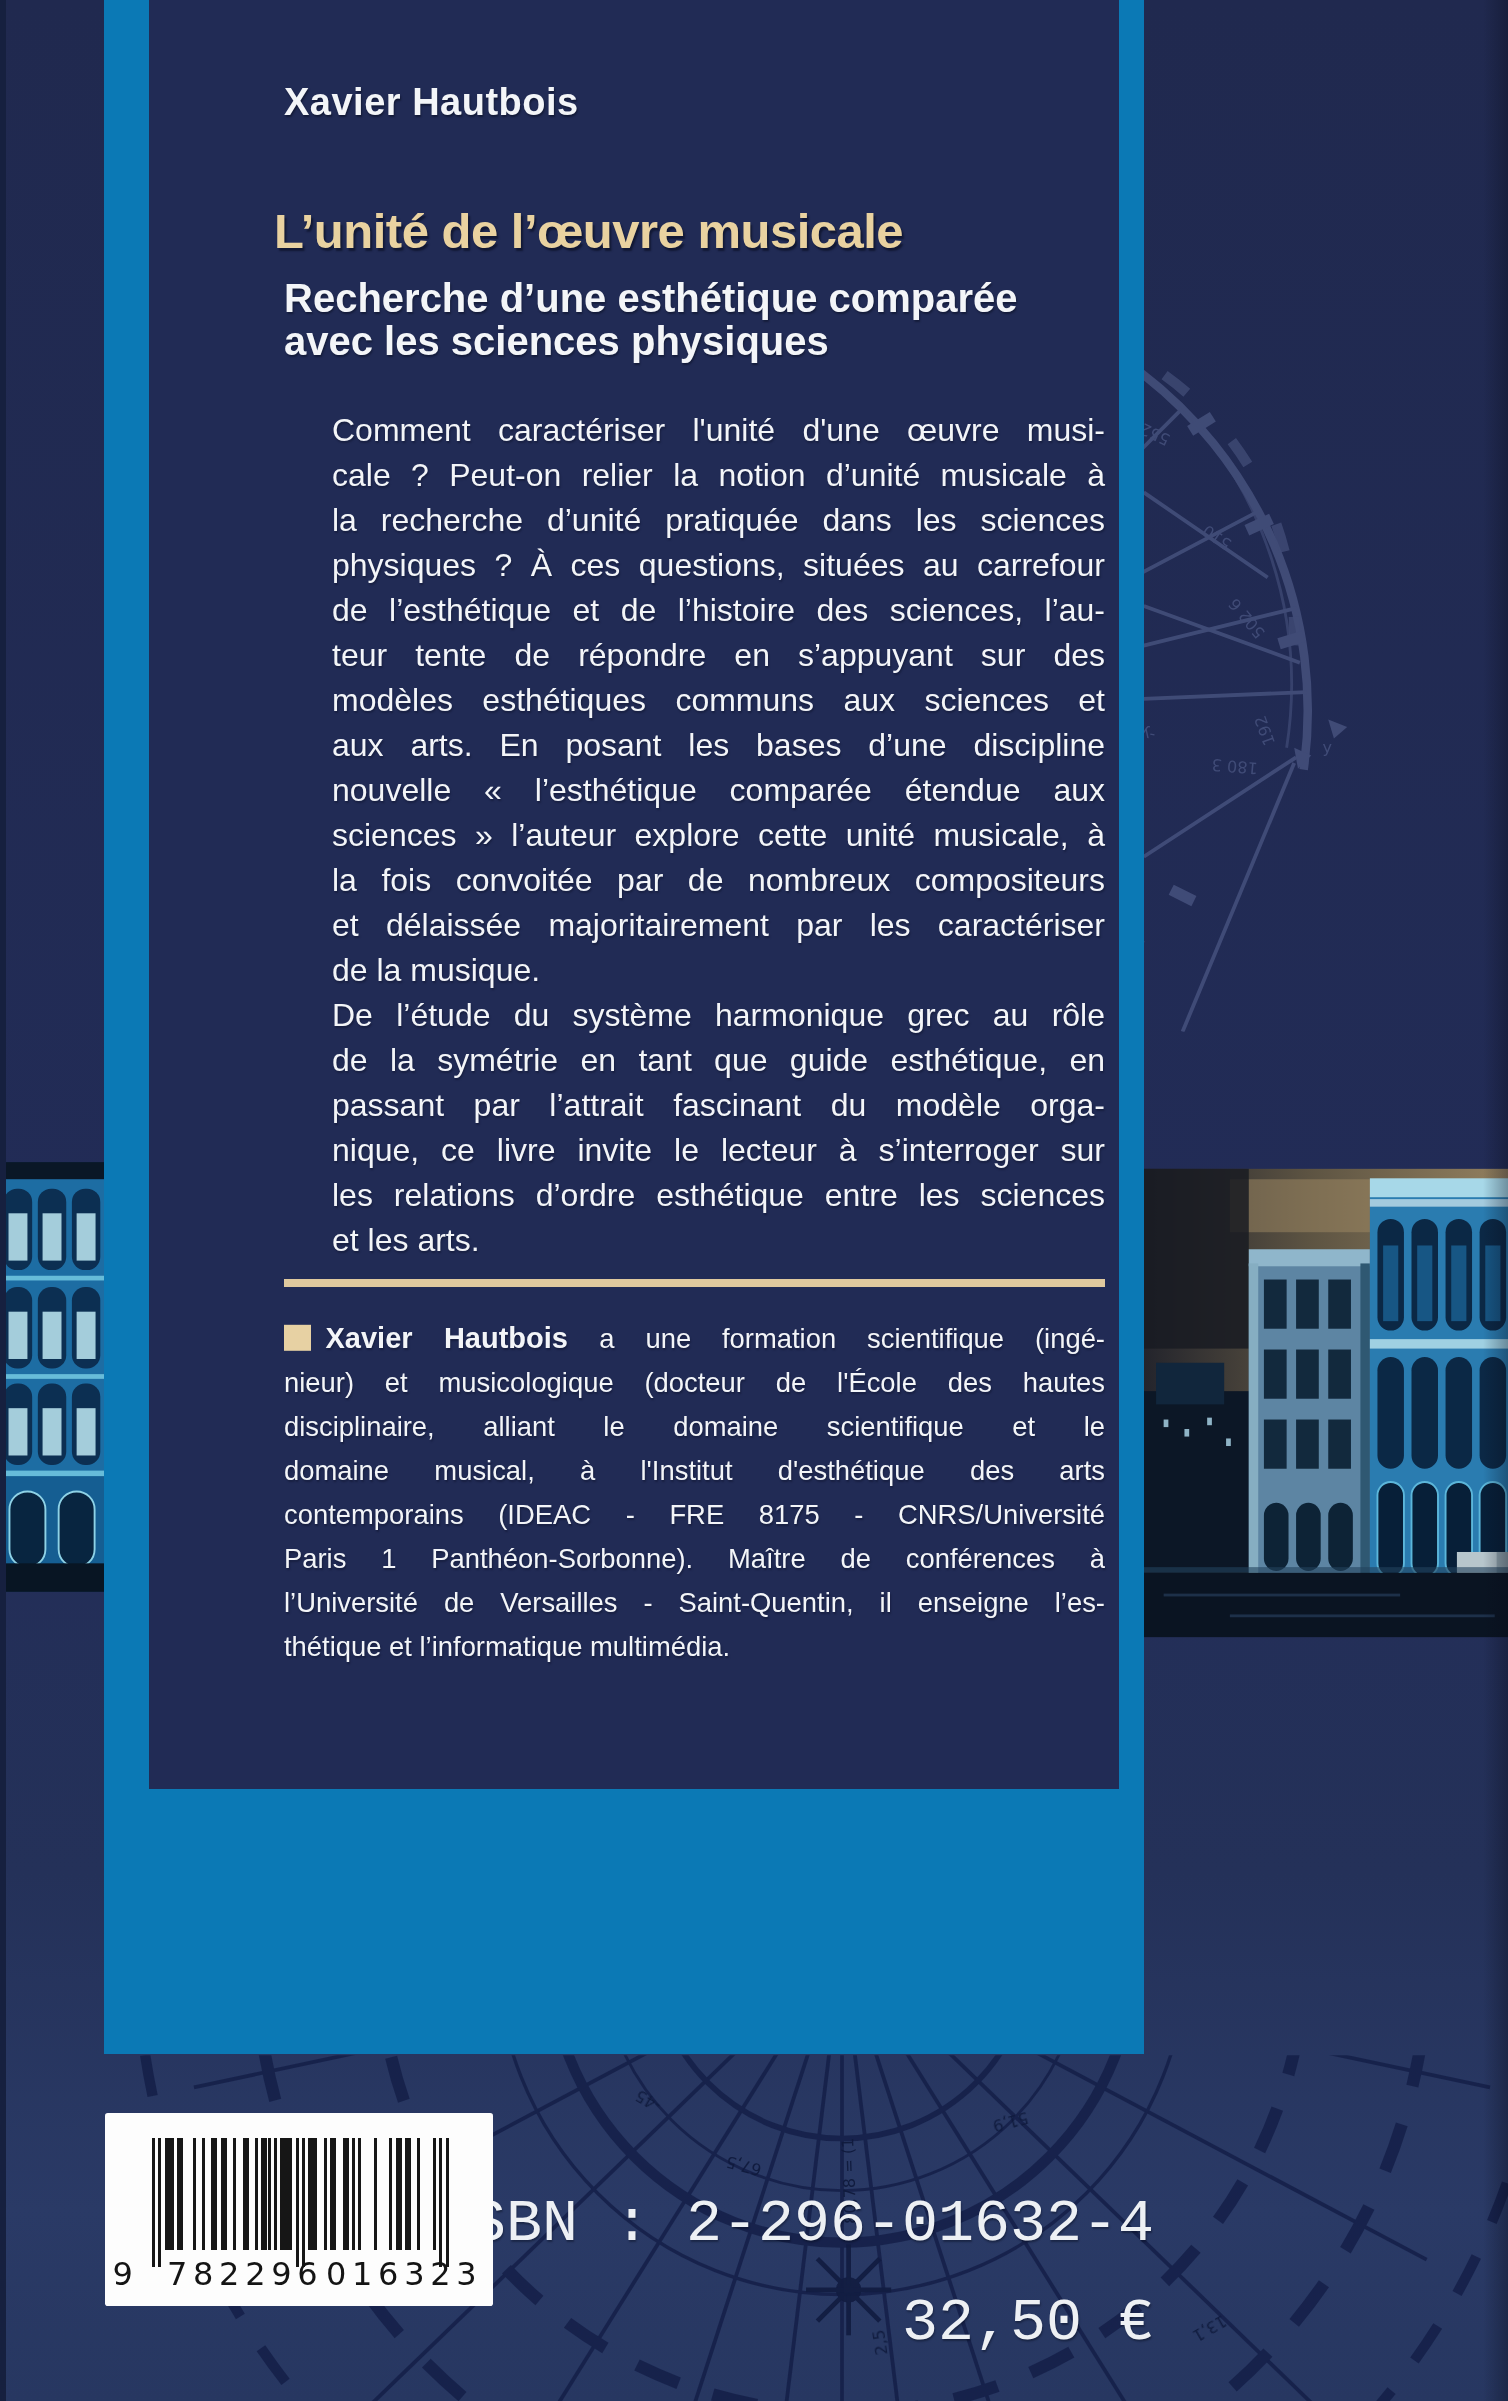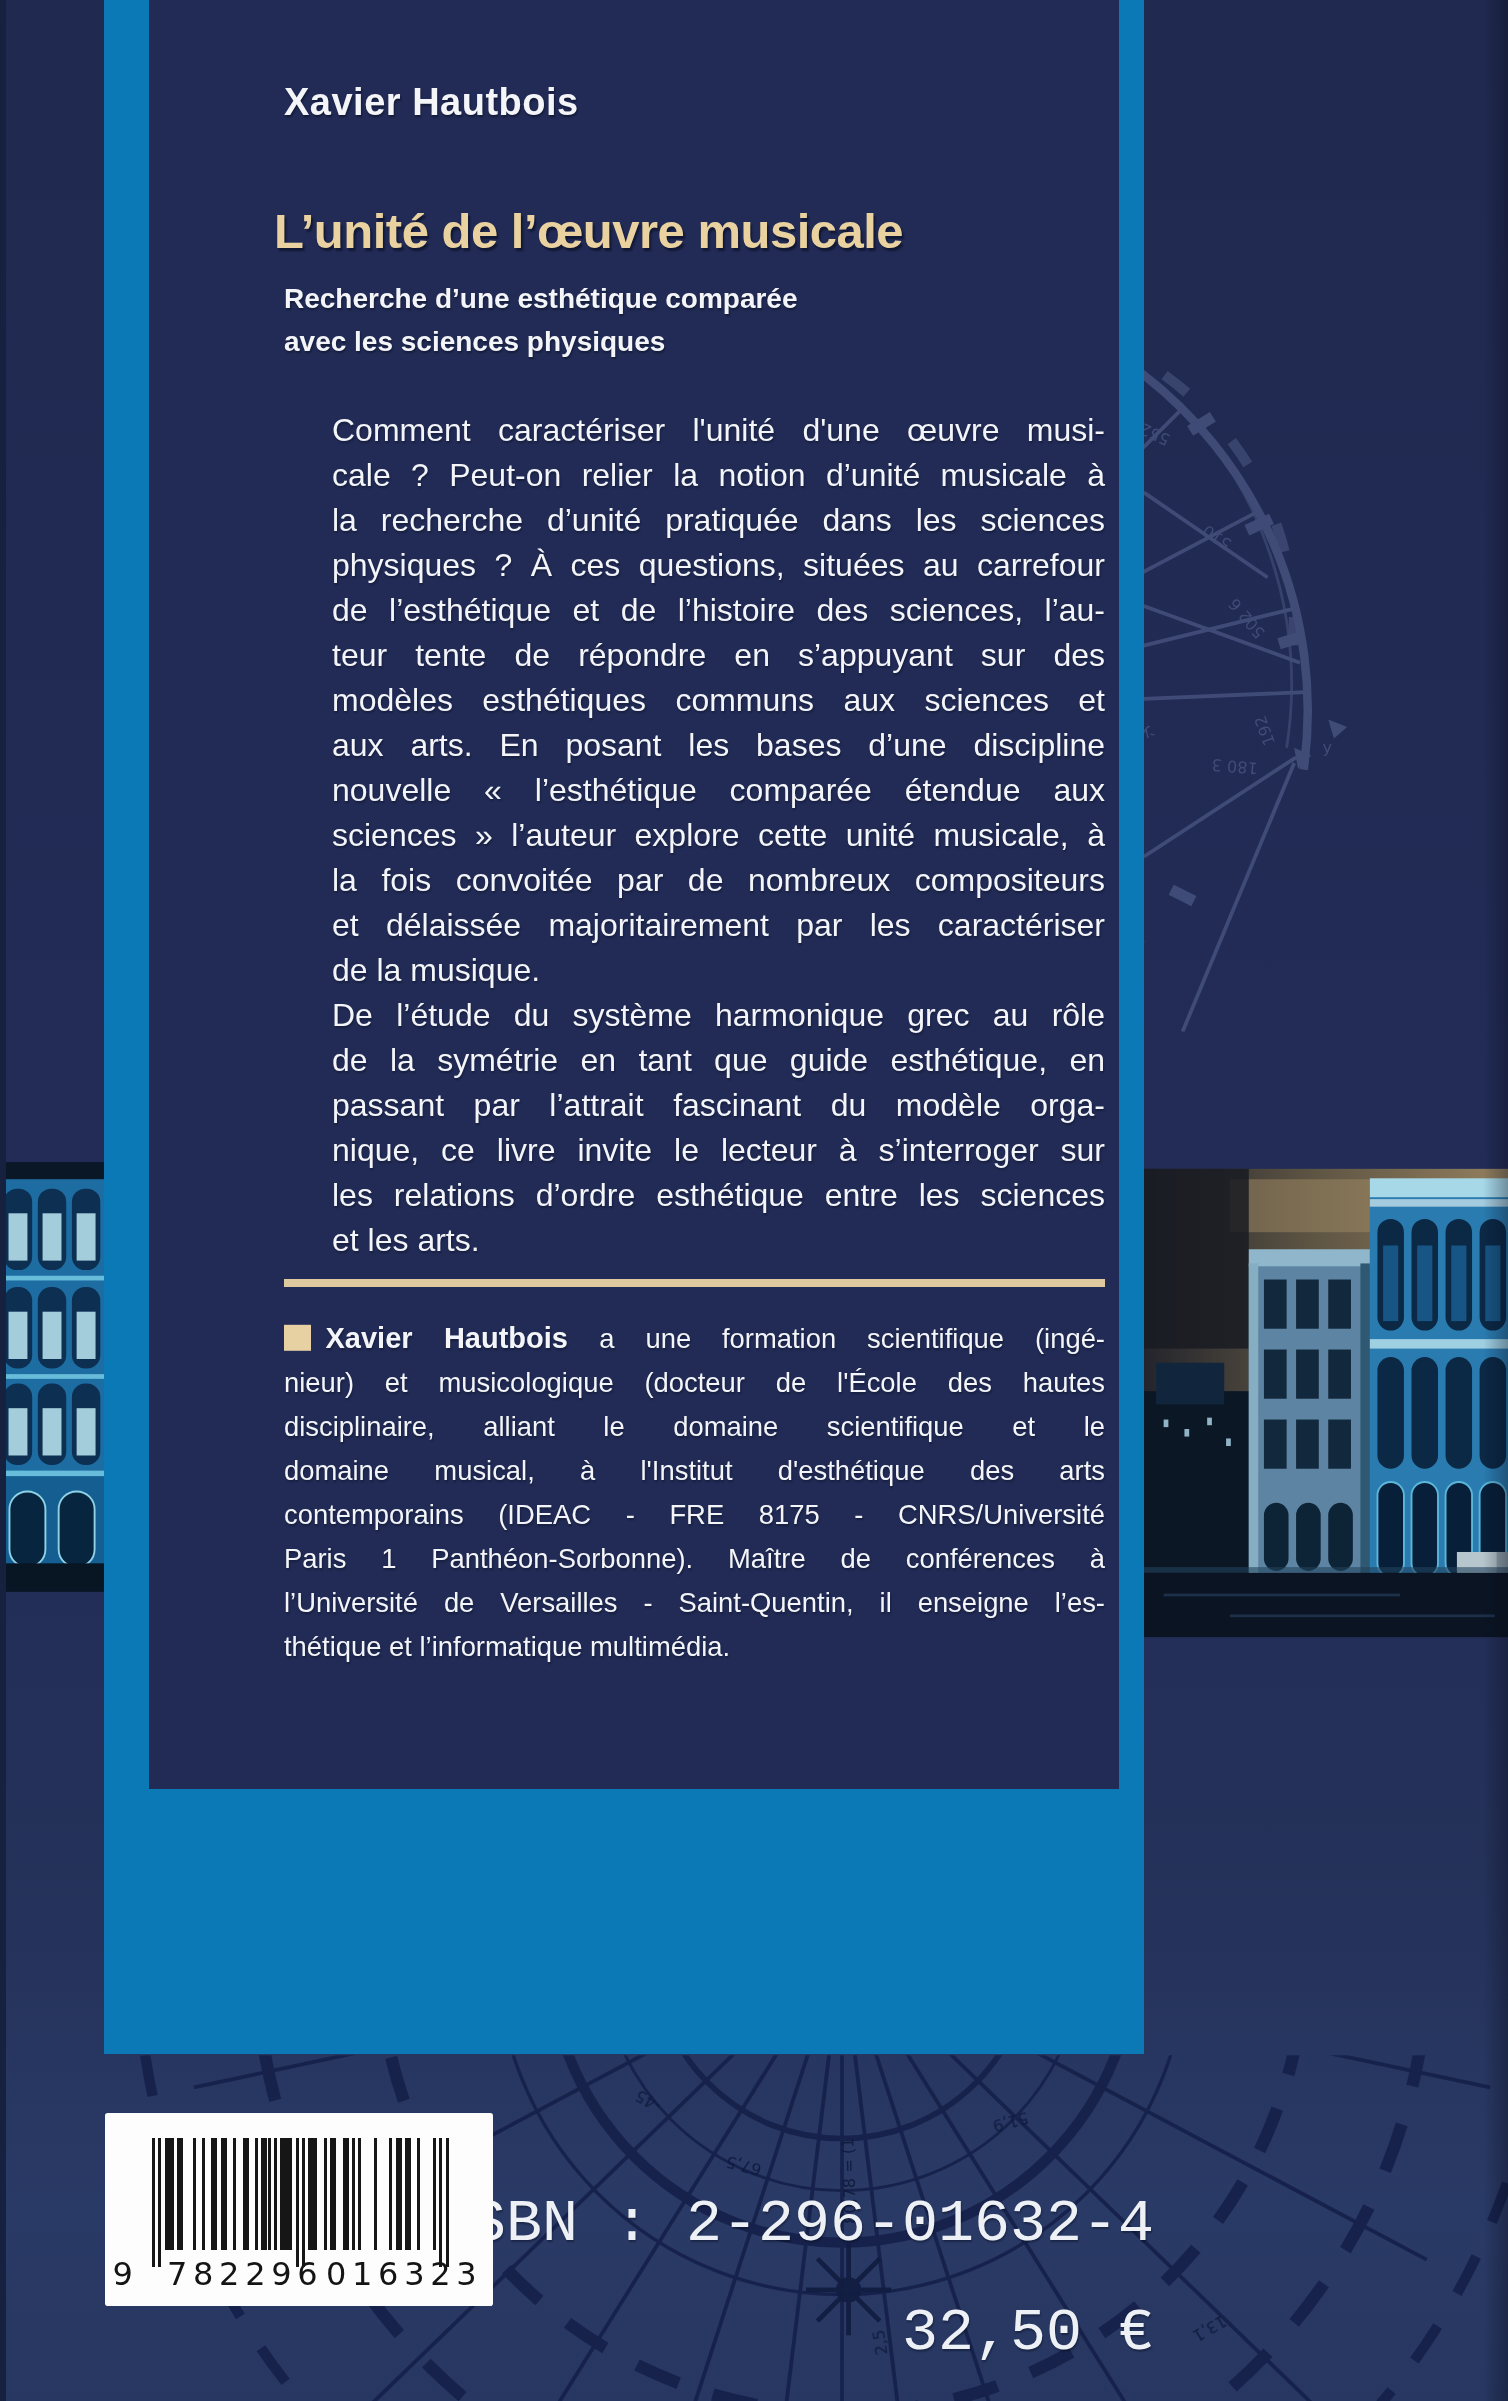--- a/index.html
+++ b/index.html
@@ -8,33 +8,33 @@
     background:linear-gradient(180deg,#20294f 0%,#222c57 55%,#243159 78%,#2a3a66 92%,#273761 100%);
     font-family:"Liberation Sans","DejaVu Sans",sans-serif;
   }
   svg{display:block}
   .decor-layer{position:absolute;left:0;top:0;z-index:1;pointer-events:none;}
   .accent-frame{position:absolute;left:104px;top:0;width:1040px;height:2054px;background:#0b79b5;z-index:2;}
   .content-panel{position:absolute;left:149px;top:0;width:970px;height:1789px;background:#212b55;z-index:3;}
   .txt{position:absolute;z-index:4;color:#f3f5f8;}
   .author{left:284px;top:81px;font-size:38px;font-weight:700;letter-spacing:0.5px;text-shadow:0.9px 1.9px 1.9px rgba(6,10,26,.5);}
   .title{left:274px;top:203px;font-size:49px;font-weight:700;letter-spacing:-0.5px;color:#e9d2a0;text-shadow:1.9px 2.8px 1.9px rgba(6,10,26,.55);}
-  .subtitle{left:284px;top:277px;font-size:28px;font-weight:700;line-height:43px;text-shadow:0.9px 1.9px 1.9px rgba(6,10,26,.45);}
+  .subtitle{left:284px;top:277px;font-size:40px;font-weight:700;line-height:43px;text-shadow:0.9px 1.9px 1.9px rgba(6,10,26,.45);}
   .synopsis{left:284px;top:408px;width:821px;font-size:32px;text-shadow:0.9px 1.9px 1.9px rgba(6,10,26,.35);}
   .synopsis .line{line-height:45px;white-space:nowrap;text-align:justify;text-align-last:justify;margin-left:48px;}
   .synopsis .line.end,.bio .line.end{text-align-last:left;white-space:normal;}
   .divider{position:absolute;left:284px;top:1279px;width:821px;height:7.6px;background:#dfc99e;z-index:4;}
   .bio{left:284px;top:1316px;width:821px;font-size:27.4px;text-shadow:0.9px 1.9px 1.9px rgba(6,10,26,.35);}
   .bio .line{line-height:44px;white-space:nowrap;text-align:justify;text-align-last:justify;}
   .bio b{font-weight:700;font-size:29px;}
   .bullet-sq{display:inline-block;width:26.5px;height:26.5px;background:#e7d1a3;margin-right:15px;transform:translateY(2.8px);}
   .isbn-block{position:absolute;right:354px;top:2188px;z-index:4;text-align:right;
     font-family:Liberation Mono, monospace;color:#edf0f4;font-size:60px;line-height:1.22;
     text-shadow:0.9px 1.9px 1.9px rgba(6,10,26,.4);}
-  .isbn-block .price{margin-top:36px;}
+  .isbn-block .price{margin-top:26px;}
   .barcode{position:absolute;left:105px;top:2113px;width:388px;height:193px;background:#fdfdfd;border-radius:2.8px;z-index:5;}
   .bars{position:absolute;left:47px;top:24.6px;width:299px;height:129px;}
   .bars .bar{position:absolute;top:0;background:#161616;}
   .bc-digits{position:absolute;color:#141414;font-family:"DejaVu Sans",sans-serif;font-size:32px;top:142px;}
   .bc-lead{left:7.6px;}
   .bc-left{left:62px;letter-spacing:5.7px;}
   .bc-right{left:221px;letter-spacing:5.7px;}
   .edge-l{position:absolute;left:0;top:0;width:5.7px;height:2402px;background:#16203f;z-index:6;}
   .edge-r{position:absolute;right:0;top:0;width:24.6px;height:2402px;z-index:6;
     background:linear-gradient(270deg,rgba(8,10,24,.35),rgba(8,10,24,0));}

